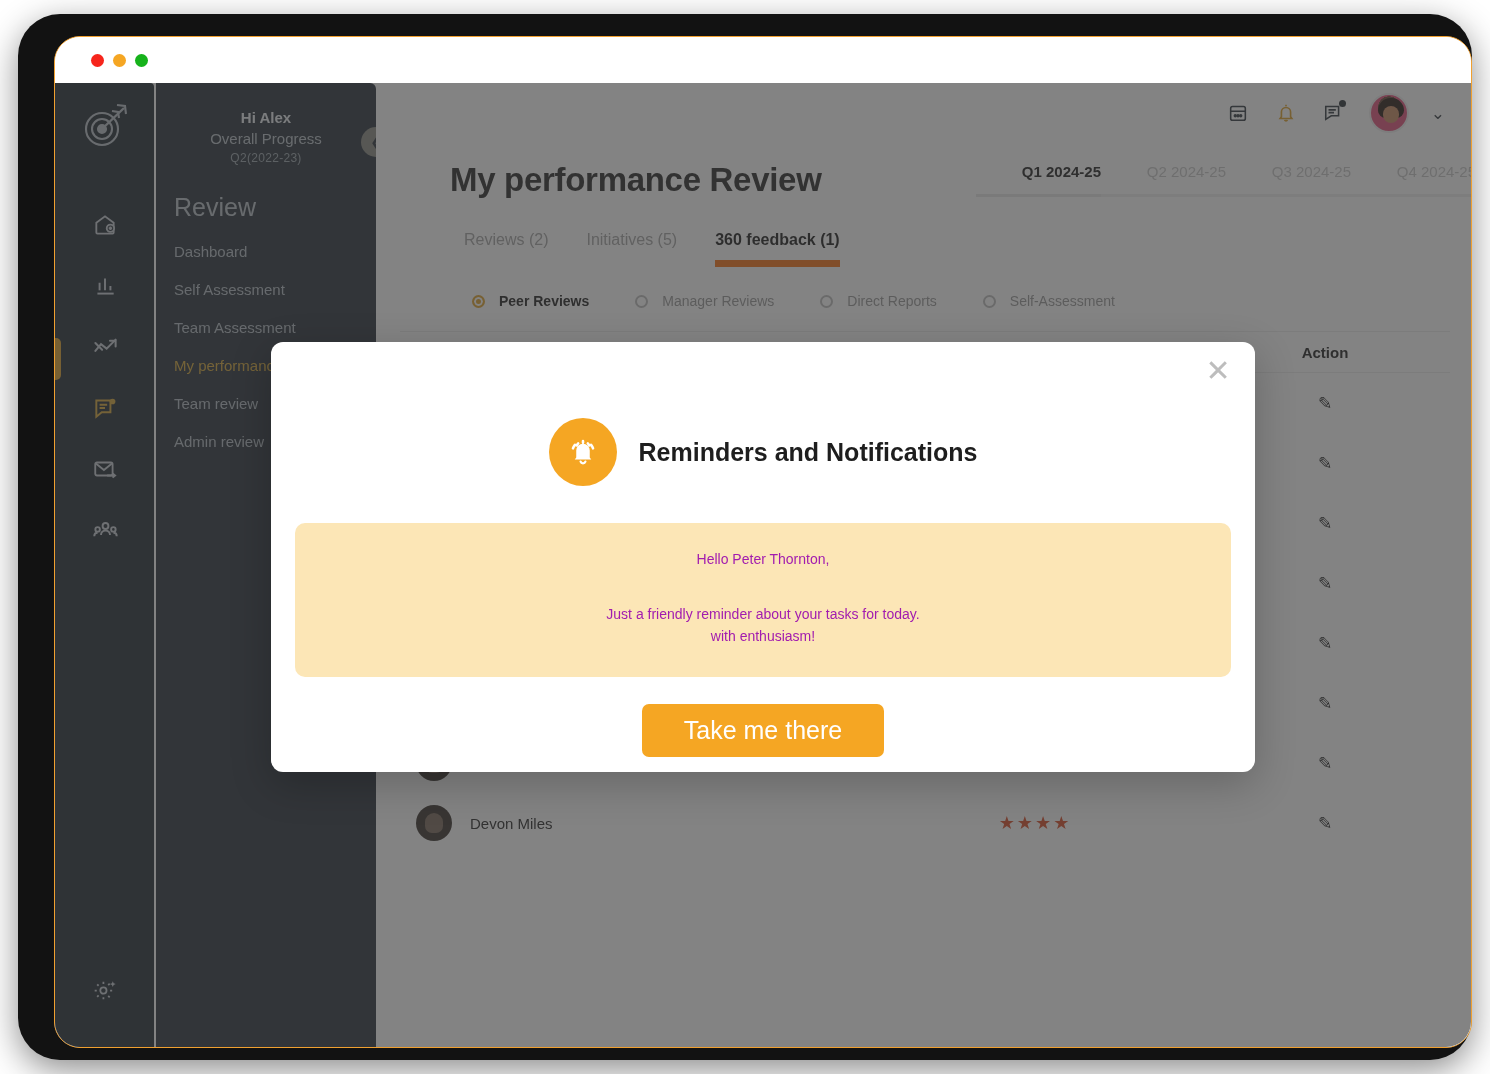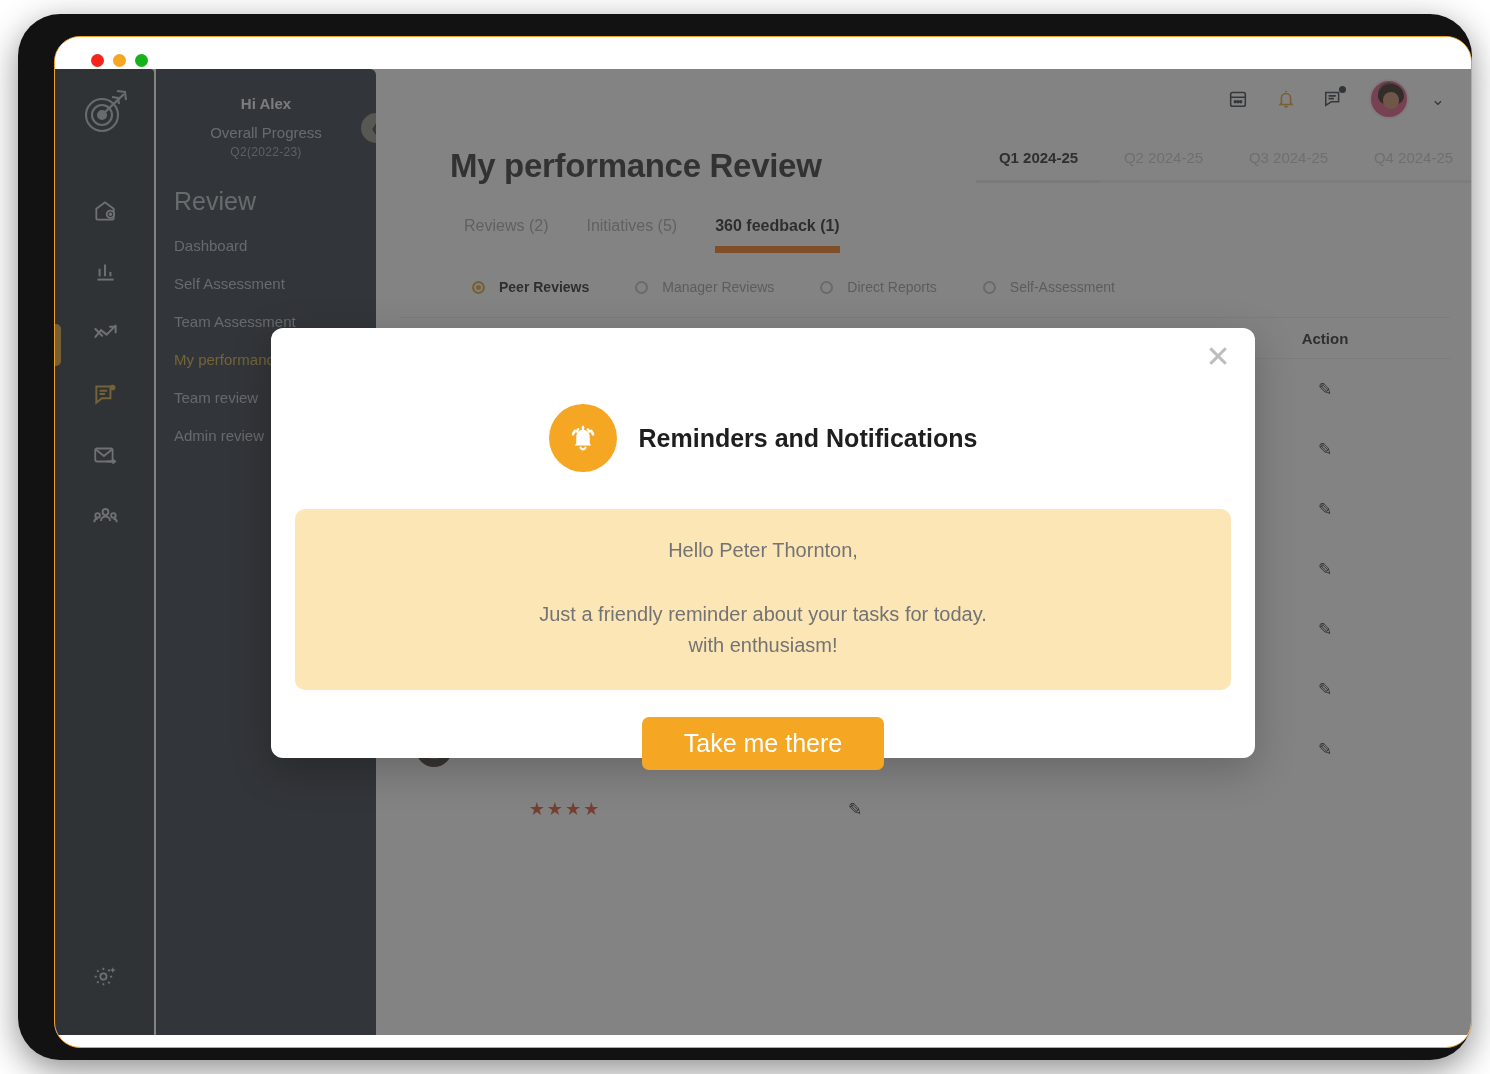--- a/index.html
+++ b/index.html
@@ -37,21 +37,21 @@
     display: flex; align-items: center;
     padding-left: 36px; gap: 9px;
   }
   .dot { width: 13px; height: 13px; border-radius: 50%; }
   .dot.r { background: #f6251c; }
   .dot.y { background: #f5a623; }
   .dot.g { background: #16b21b; }
 
   
   #app-body {
-    position: absolute; left: 0; top: 32px;
+    position: absolute; left: 0; top: 46px;
     width: 100%; height: 966px;
     background: #ffffff;
   }
 
   
   #icon-rail {
     position: absolute; left: 0; top: 0;
     width: 99px; height: 100%;
     background: #242d36;
     border-top-right-radius: 4px;
@@ -75,21 +75,21 @@
 
   
   #nav-panel {
     position: absolute; left: 101px; top: 0;
     width: 220px; height: 100%;
     background: #2b343d;
     border-top-right-radius: 6px;
     color: #c3cad1;
   }
   #nav-greeting { text-align: center; font-size: 15px; font-weight: 700; color: #e9edf1; margin-top: 26px; }
-  #nav-progress-label { text-align: center; font-size: 15px; color: #b9c1c8; margin-top: 12px; }
+  #nav-progress-label { text-align: center; font-size: 15px; color: #b9c1c8; margin-top: 4px; }
   #nav-quarter { text-align: center; font-size: 12px; color: #9aa3ab; margin-top: 4px; letter-spacing: .3px; }
   #nav-section-title { font-size: 25px; color: #b9c1c8; margin: 28px 0 0 18px; font-weight: 400; }
   .nav-item {
     font-size: 15px; color: #b4bcc4;
     margin: 21px 0 0 18px; white-space: nowrap;
   }
   .nav-item.active { color: #d8a93a; }
   #sidebar-collapse-btn {
     position: absolute; right: -15px; top: 44px;
     width: 30px; height: 30px; border-radius: 50%;
@@ -138,21 +138,21 @@
     font-size: 33px; font-weight: 700; color: #2b2b2b;
     letter-spacing: -.3px;
   }
 
   #quarter-tabs {
     position: absolute; left: 600px; top: 62px;
     display: flex;
   }
   .q-tab {
     width: 125px; padding: 18px 0 14px;
-    text-align: center; font-size: 15px;
+    text-align: right; font-size: 15px;
     color: #c9c9c9; background: #ffffff;
     border-bottom: 3px solid #eeeeee;
     border-radius: 6px 6px 0 0;
   }
   .q-tab.active { color: #222; font-weight: 700; border-bottom-color: #e6e6e6; }
 
   #section-tabs {
     position: absolute; left: 88px; top: 148px;
     display: flex; gap: 38px;
   }
@@ -227,22 +227,22 @@
     background: #f5a623;
     display: flex; align-items: center; justify-content: center;
   }
   #modal-title { font-size: 25px; font-weight: 700; color: #1e1e1e; }
   #modal-message {
     margin: 37px 24px 0;
     background: #fce6b6;
     border-radius: 10px;
     padding: 26px 38px 30px;
     text-align: center;
-    color: #737373;
-    font-size: 20px;
+    color: #a21caf;
+    font-size: 14px;
     line-height: 1.52;
   }
   #msg-greeting { margin-bottom: 34px; }
   #modal-cta {
     display: block; margin: 27px auto 0;
     background: #f5a623; color: #ffffff;
     border: none; border-radius: 7px;
     padding: 12px 42px;
     font-size: 25px;
     font-family: "Liberation Sans", sans-serif;
@@ -472,20 +472,24 @@
           </div>
           <div class="trow">
             <div class="td name">
                 <span class="row-avatar"></span>
                 <span class="row-name">Willie Tanner</span>
               </div>
             <div class="td rating">★★★★⯨</div>
             <div class="td action"><span class="pencil">✎</span></div>
           </div>
           <div class="trow">
+            <div class="td name">
+                <span class="row-avatar"></span>
+                <span class="row-name">Devon Miles</span>
+              </div>
             <div class="td rating">★★★★</div>
             <div class="td action"><span class="pencil">✎</span></div>
           </div>
         </div>
       </div>
 
       <div id="dim-overlay"></div>
 
       <div id="reminder-modal">
         <div id="modal-close">✕</div>

